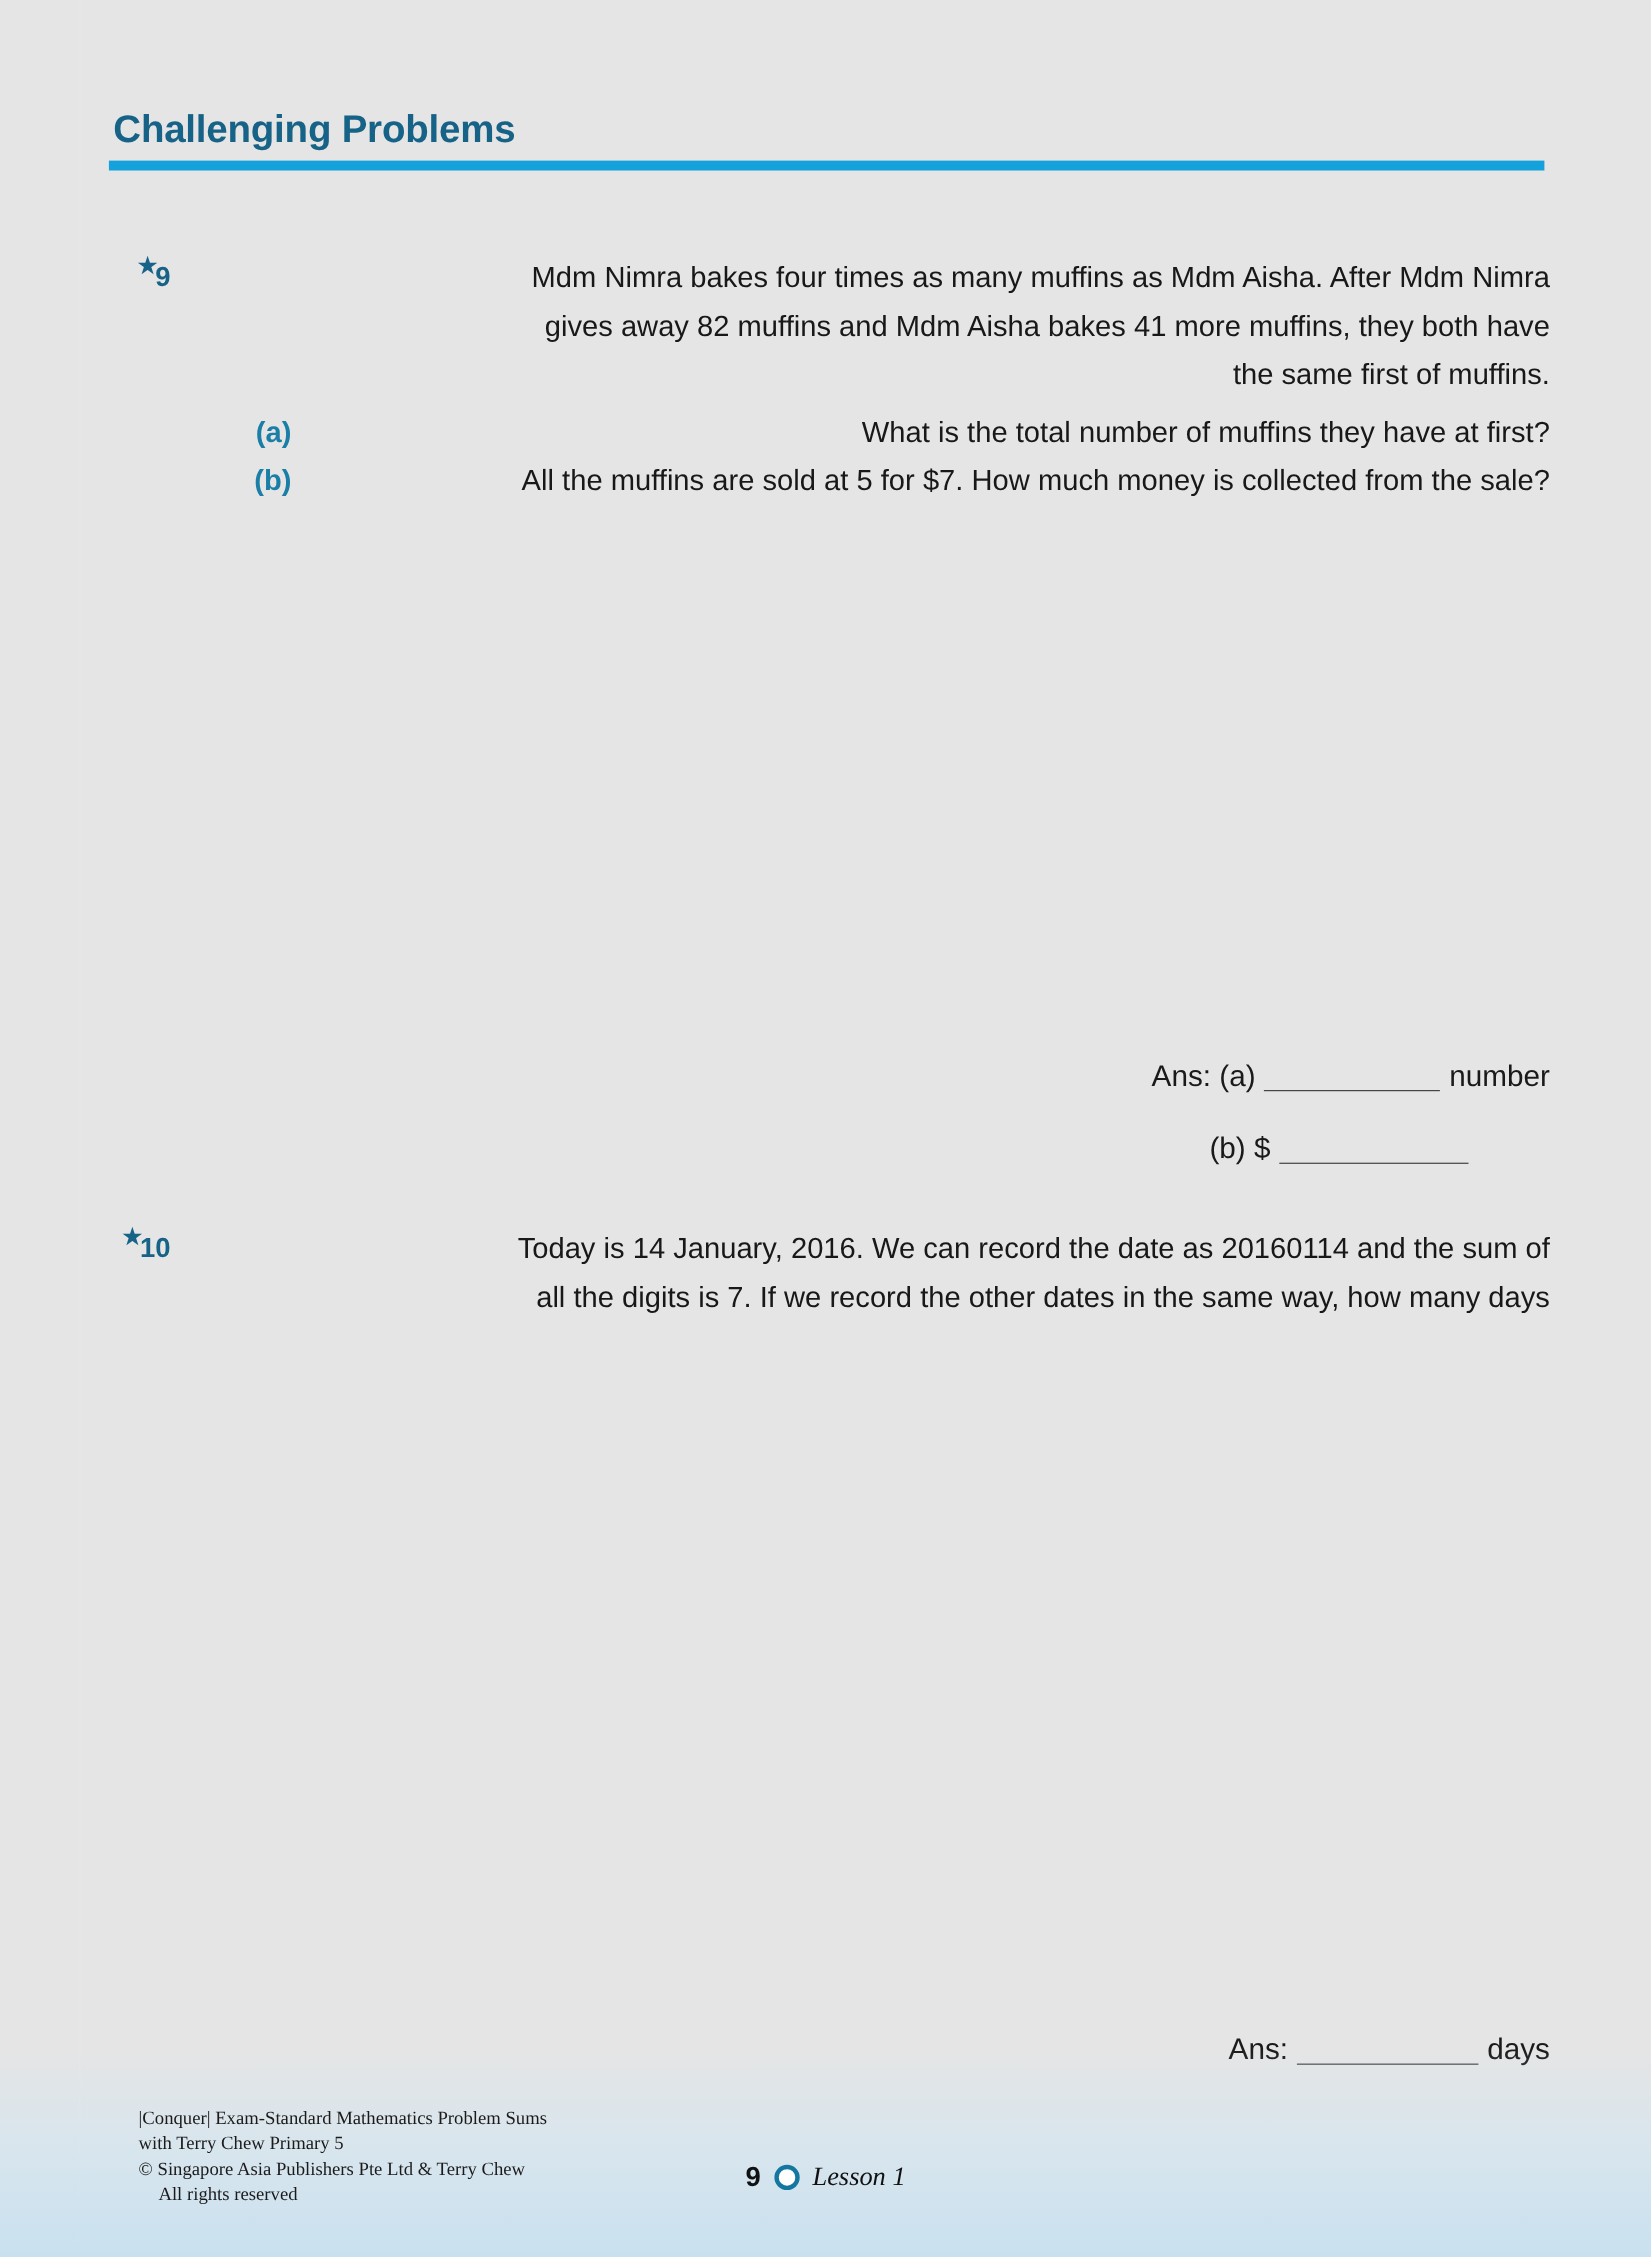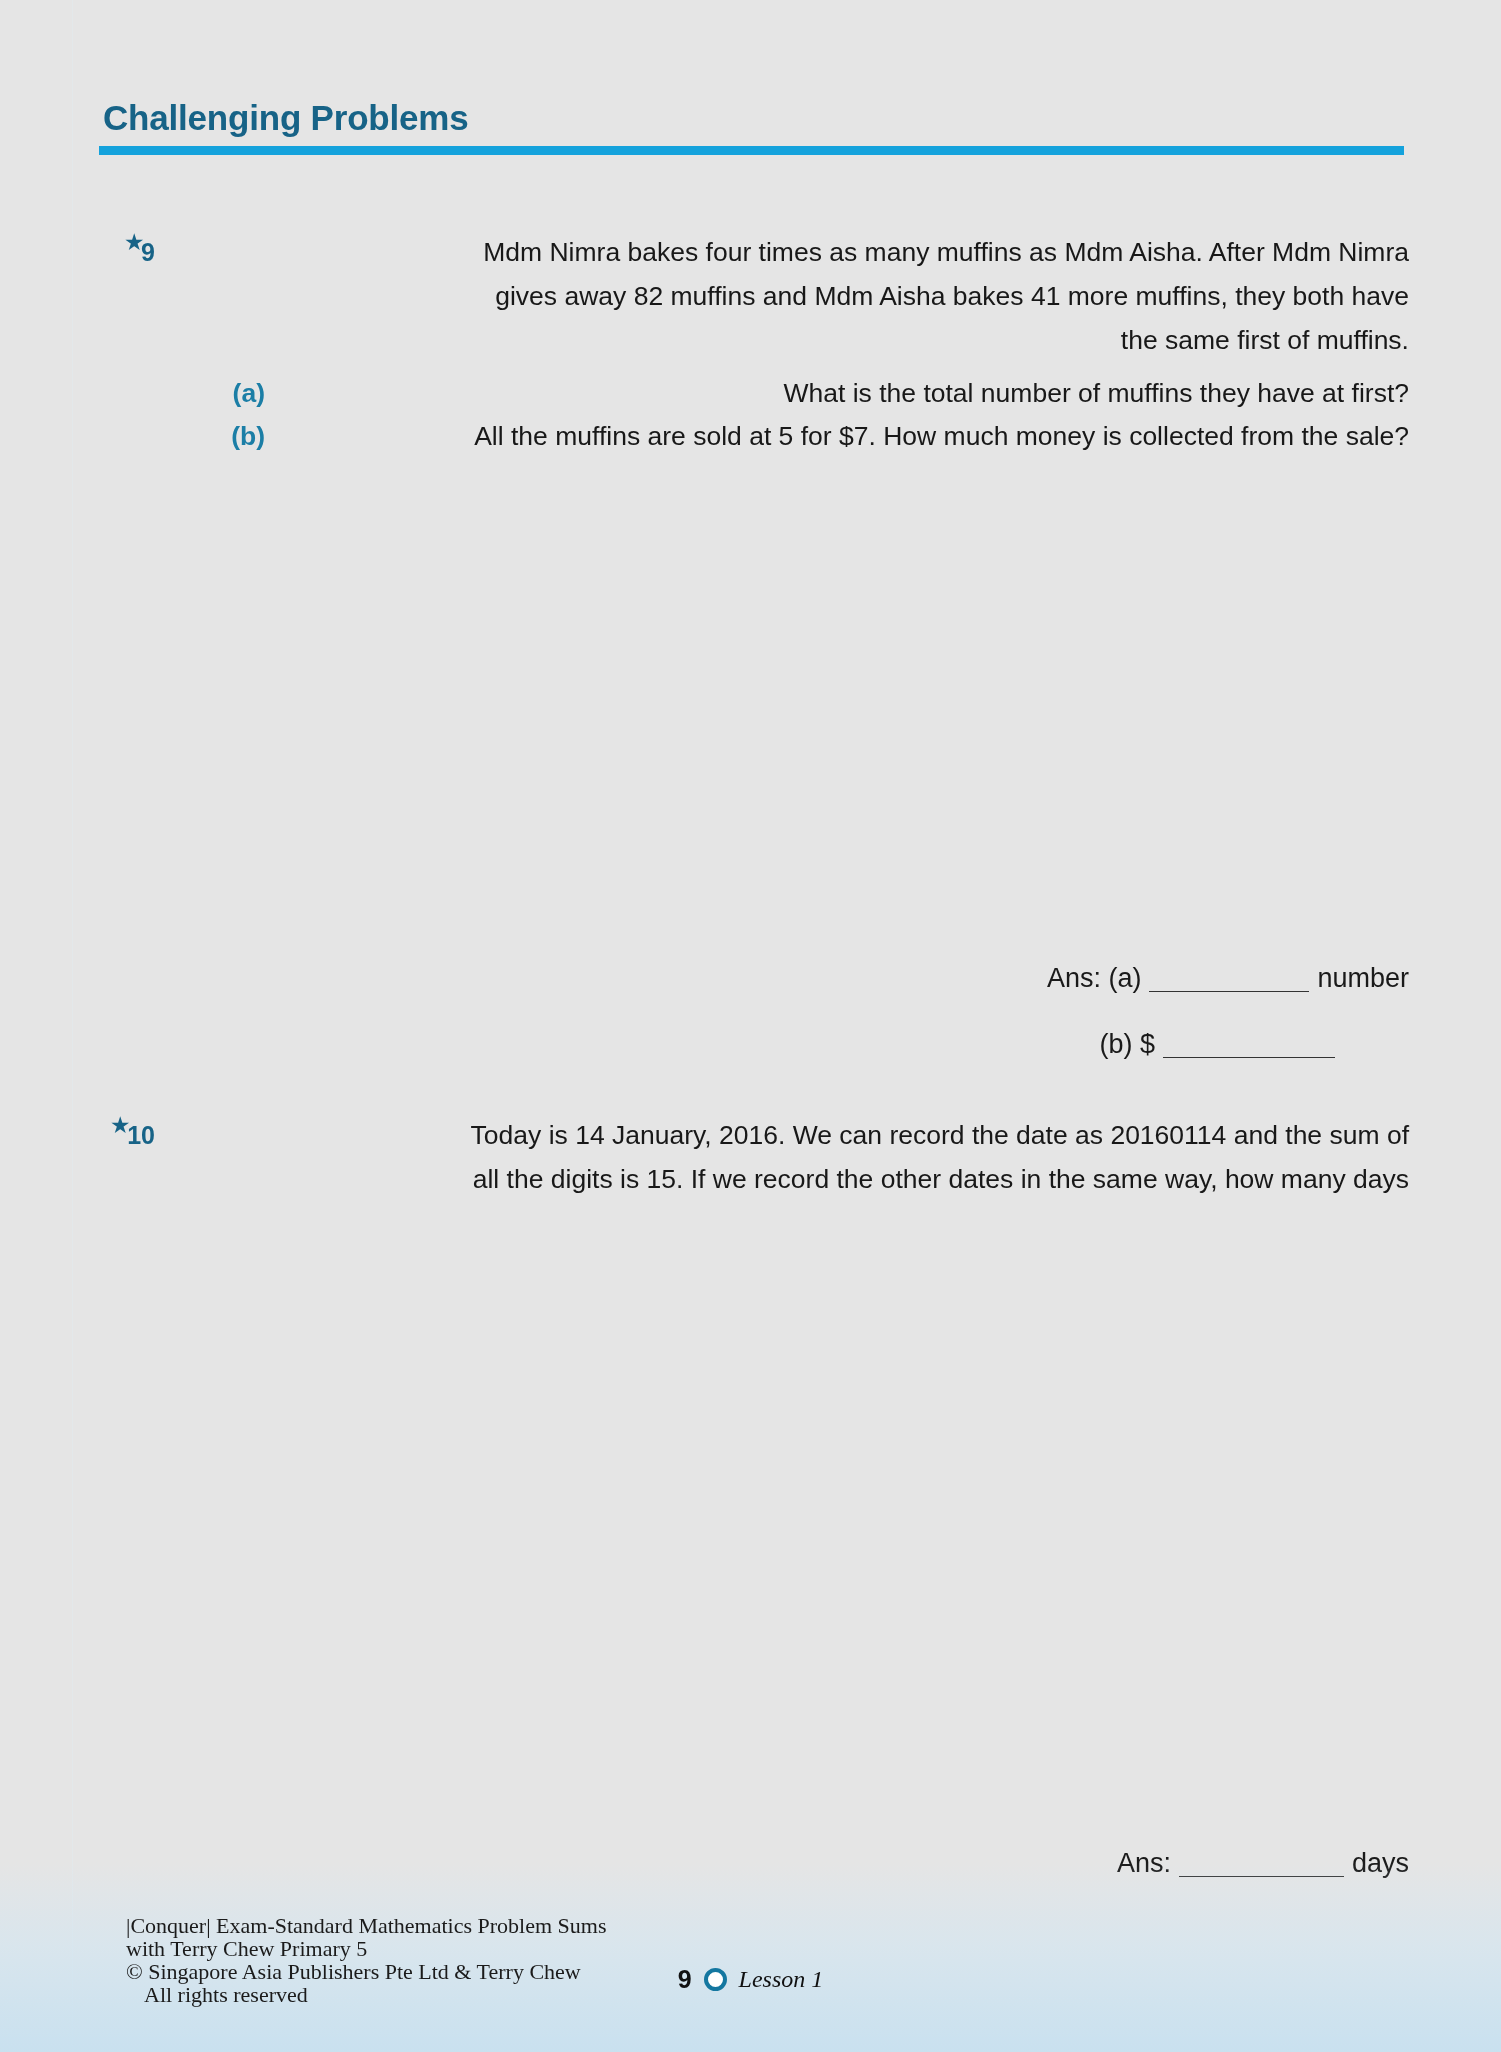--- a/index.html
+++ b/index.html
@@ -151,21 +151,21 @@
     left: 0;
     right: 0;
     bottom: 0;
     height: 130px;
   }
   #footer-credit {
     position: absolute;
     left: 126px;
     bottom: 46px;
     font-family: "Liberation Serif", serif;
-    font-size: 22px;
+    font-size: 17px;
     line-height: 23px;
     color: #1b1b1b;
     white-space: pre;
   }
   #footer-credit .indent { padding-left: 18px; display: inline-block; }
 
   #footer-center {
     position: absolute;
     left: 0;
     right: 0;
@@ -238,21 +238,21 @@
       <span class="lead">(b) $</span>
       <span class="ans-blank w-b"></span>
       <span class="unit"></span>
     </div>
   </div>
 
   <div class="problem" style="top:1113px;">
     <div class="q-number"><span class="star">★</span><span>10</span></div>
     <div class="q-body">
       <p>Today is 14 January, 2016. We can record the date as 20160114 and the sum of</p>
-      <p>all the digits is 15. If we record the other dates in the same way, how many days</p>
+      <p>all the digits is 7. If we record the other dates in the same way, how many days</p>
     </div>
   </div>
 
   <div class="answer-block" style="top:1840px;">
     <div class="answer-row">
       <span class="lead">Ans:</span>
       <span class="ans-blank w-q10"></span>
       <span class="unit">days</span>
     </div>
   </div>

